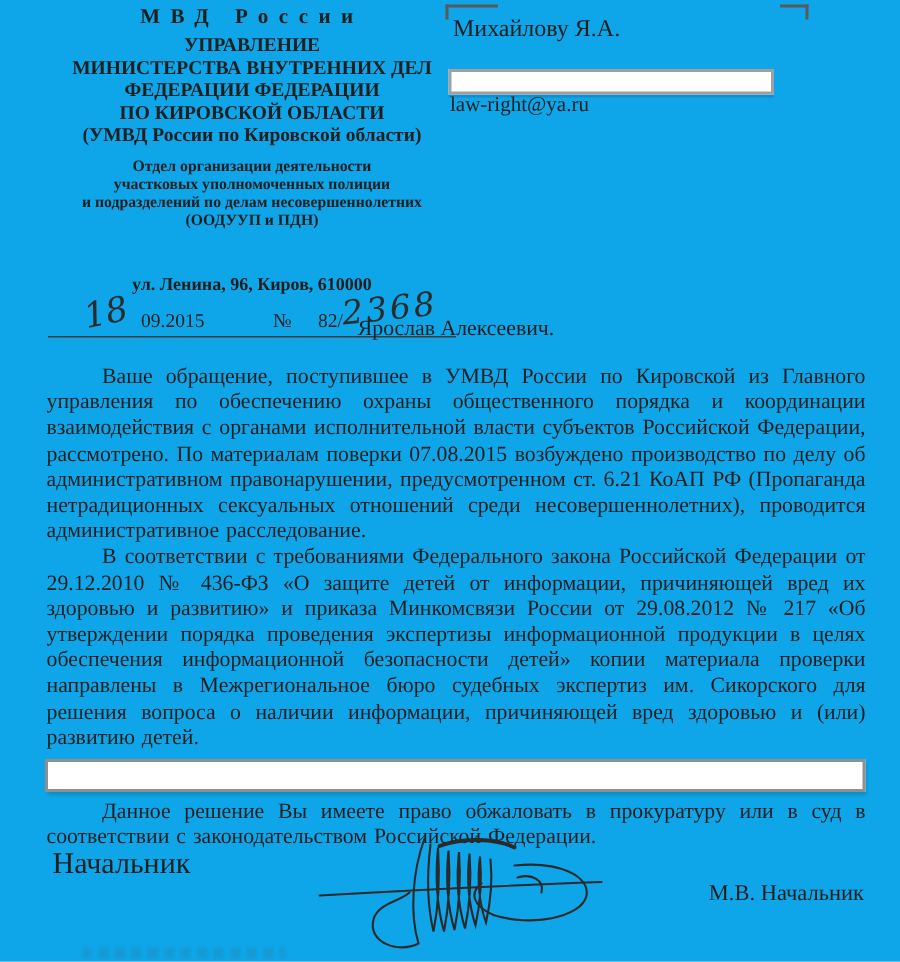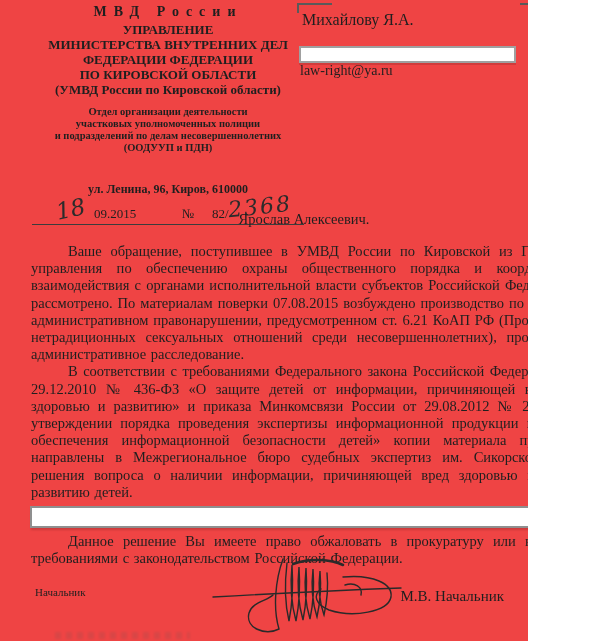--- a/index.html
+++ b/index.html
@@ -1,18 +1,18 @@
 <!DOCTYPE html>
 <html><head>
 <meta charset="utf-8">
 <style>
   html,body { margin:0; padding:0; }
   .page {
-    position:relative; width:528px; height:641px; overflow:hidden;
-    background:#ef4444; color:#1f1f1f;
+    position:relative; width:600px; height:641px; overflow:hidden;
+    background:#0ea5e9; color:#1f1f1f;
     font-family:"Liberation Serif","DejaVu Serif",serif;
   }
   
   .lh { position:absolute; left:32px; top:4px; width:272px; text-align:center; font-weight:bold; }
   .lh-ministry { font-size:14px; letter-spacing:7px; white-space:nowrap; }
   .lh-org { margin-top:2px; }
   .lh-org div { font-size:13px; line-height:15px; }
   .lh-dept { margin-top:9px; }
   .lh-dept div { font-size:10.5px; line-height:12px; }
   .lh-addr { margin-top:28px; font-size:12px; font-weight:bold; }
@@ -36,21 +36,21 @@
     border:2.5px solid #a0a0a0; background:#ffffff; box-shadow:0 2px 0 rgba(0,0,0,0.12); }
   .addr-email { position:absolute; left:300px; top:63px; font-size:14px; }
   
   .greeting { position:absolute; left:31px; top:211px; width:546px; text-align:center; font-size:14.5px; }
   .body-text { position:absolute; left:31px; top:243px; width:546px;
     font-size:14.5px; line-height:17.2px; text-align:justify; word-spacing:1px; }
   .body-text p { margin:0; text-indent:37px; }
   .redact-b { margin:5px 0 5px -1px; height:18px;
     border:2px solid #8f8f8f; background:#ffffff; box-shadow:1px 2px 2px rgba(0,0,0,0.15); }
   
-  .sig-pos { position:absolute; left:35px; top:586px; font-size:11px; }
+  .sig-pos { position:absolute; left:35px; top:565px; font-size:20px; }
   .sig-name { position:absolute; right:24px; top:588px; font-size:15px; }
   .sig-svg { position:absolute; left:205px; top:551px; }
   
   .smudge { position:absolute; left:55px; top:632px; width:135px; height:7px; opacity:0.14;
     background:repeating-linear-gradient(90deg,#555 0 6px,transparent 6px 11px); filter:blur(1px); }
 </style>
 </head>
 <body>
 
 <div class="page">
@@ -85,21 +85,21 @@
   <div class="addr-name">Михайлову Я.А.</div>
   <div class="redact-a"></div>
   <div class="addr-email">law-right@ya.ru</div>
 
   <div class="greeting">Ярослав Алексеевич.</div>
 
   <div class="body-text">
     <p>Ваше обращение, поступившее в УМВД России по Кировской из Главного управления по обеспечению охраны общественного порядка и координации взаимодействия с органами исполнительной власти субъектов Российской Федерации, рассмотрено. По материалам поверки 07.08.2015 возбуждено производство по делу об административном правонарушении, предусмотренном ст. 6.21 КоАП РФ (Пропаганда нетрадиционных сексуальных отношений среди несовершеннолетних), проводится административное расследование.</p>
     <p>В соответствии с требованиями Федерального закона Российской Федерации от 29.12.2010 № 436-ФЗ «О защите детей от информации, причиняющей вред их здоровью и развитию» и приказа Минкомсвязи России от 29.08.2012 № 217 «Об утверждении порядка проведения экспертизы информационной продукции в целях обеспечения информационной безопасности детей» копии материала проверки направлены в Межрегиональное бюро судебных экспертиз им. Сикорского для решения вопроса о наличии информации, причиняющей вред здоровью и (или) развитию детей.</p>
     <div class="redact-b"></div>
-    <p>Данное решение Вы имеете право обжаловать в прокуратуру или в суд в требованиями с законодательством Российской Федерации.</p>
+    <p>Данное решение Вы имеете право обжаловать в прокуратуру или в суд в соответствии с законодательством Российской Федерации.</p>
   </div>
 
   <div class="sig-pos">Начальник</div>
   <svg class="sig-svg" width="215" height="89" viewBox="0 0 215 89" fill="none">
     <g stroke="#2a2a2a" stroke-width="1.4" stroke-linecap="round" fill="none">
       <path d="M8,46 C60,43 140,39 196,37"></path>
       <path d="M78,8 C70,30 68,58 74,78 C60,85 40,77 44,62 C47,51 62,50 68,44"></path>
       <path d="M82,12 Q78,45 84,70 Q89,45 87,14 Q84,45 91,70 Q96,45 94,16 Q91,45 98,69 Q103,44 101,17 Q98,45 105,68 Q110,44 108,18 Q105,44 112,66 Q117,43 115,20 Q112,44 119,64 Q124,42 122,22"></path>
       <path d="M88,13 C104,7 126,8 138,14" stroke-width="2.6"></path>
       <path d="M138,26 C168,23 188,33 186,46 C183,61 148,67 124,59 C110,53 108,44 116,38"></path>

